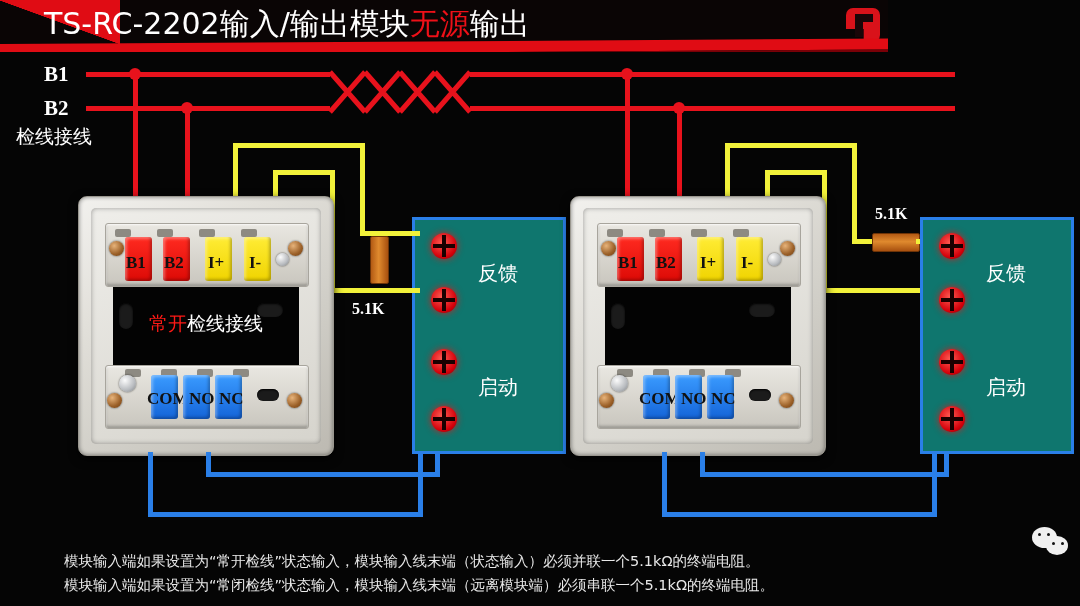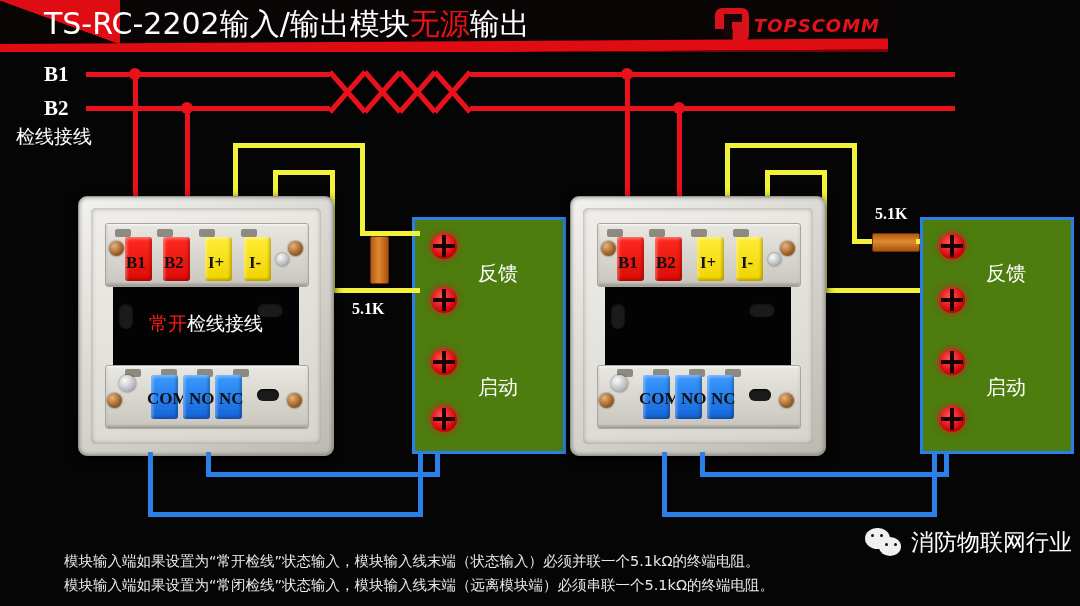--- a/index.html
+++ b/index.html
@@ -68,21 +68,21 @@
       box-shadow:0 0 2px rgba(0,0,0,.7);}
   .scr.sil{background:radial-gradient(circle at 35% 32%,#fbfbfb,#b9bcc0 60%,#7d8185);}
   .slot{position:absolute;width:14px;height:26px;border-radius:7px;
       background:#1b1b1b;box-shadow:inset 0 1px 2px #000;}
   .mod-cap{position:absolute;width:100%;text-align:center;color:#fff;font-size:19px;
       font-family:"DejaVu Sans",sans-serif;white-space:nowrap;}
   .mod-cap .em{color:#ff1a16;}
   .pin{position:absolute;width:16px;height:8px;background:#8d8a82;border-radius:2px;}
 
   
-  .panel{position:absolute;border:3px solid #2a7fe8;background:#4d7c0f;text-align:right;}
+  .panel{position:absolute;border:3px solid #2a7fe8;background:#0f766e;text-align:right;}
   .lug{position:absolute;width:26px;height:26px;border-radius:50%;
       background:radial-gradient(circle at 42% 38%,#ff5a52,#d4000a 65%,#7a0004);
       box-shadow:0 0 7px rgba(230,20,20,.85);}
   .lug::before,.lug::after{content:"";position:absolute;background:#1a0000;}
   .lug::before{left:11px;top:2px;width:4px;height:22px;}
   .lug::after{left:2px;top:11px;width:22px;height:4px;}
   .plbl{position:absolute;color:#fff;font-size:20px;font-family:"DejaVu Sans",sans-serif;}
 
   
   .res-v{position:absolute;width:17px;height:46px;border-radius:2px;
@@ -110,21 +110,20 @@
 
   <div class="hdr">
     <div class="hdr-wedge"></div>
     <div class="hdr-title"><span>TS-RC-2202输入/输出模块</span><span class="em">无源</span><span>输出</span></div>
     <div class="logo">
       <div class="logo-mark">
         <div class="ring"></div>
           <div class="bar"></div>
           <div class="bar2"></div>
       </div>
-      <div class="logo-txt">TOPSCOMM</div>
     </div>
     <div class="hdr-stripe"></div>
     <div class="hdr-stripe2"></div>
   </div>
 
   <div class="buslbl" style="left:44px;top:62px;">B1</div>
   <div class="buslbl" style="left:44px;top:96px;">B2</div>
   <div class="buslbl-cn" style="left:16px;top:124px;">检线接线</div>
 
   <div class="w red" style="left:86px;top:72px;width:244px;height:5px;"></div>
@@ -310,16 +309,15 @@
 
   <div class="wc">
     <div class="wc-icon">
       <div class="b1"></div>
         <div class="b2"></div>
       <i style="left:6px;top:6px;"></i>
         <i style="left:15px;top:6px;"></i>
       <i style="left:20px;top:15px;"></i>
         <i style="left:29px;top:15px;"></i>
     </div>
-    <div class="wc-txt">消防物联网行业</div>
   </div>
 
 </div>
 
 </body></html>

